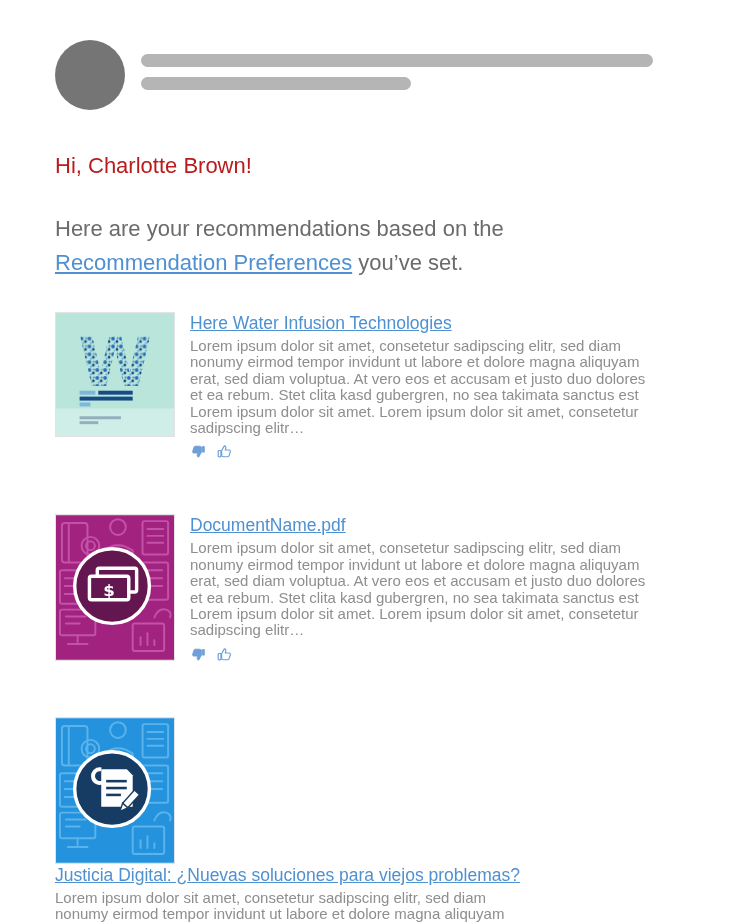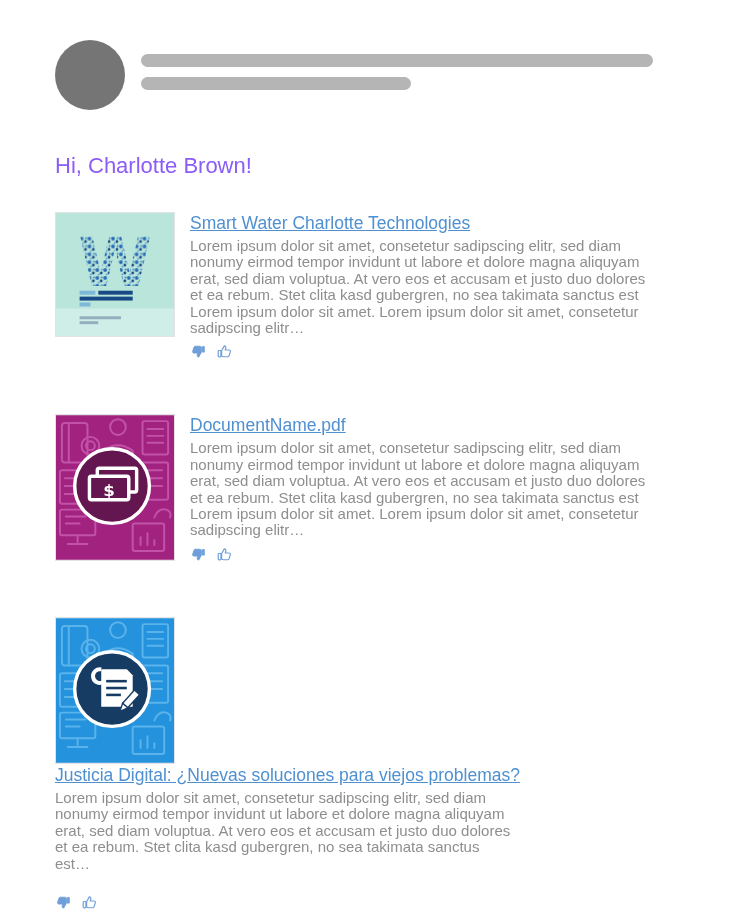--- a/index.html
+++ b/index.html
@@ -15,21 +15,21 @@
   .header { display: flex; margin: 40px 0 0 55px; }
   .avatar { width: 70px; height: 70px; border-radius: 50%; background: #757575; flex-shrink: 0; }
   .hbars { margin-left: 16px; padding-top: 14px; }
   .hbar { height: 13px; border-radius: 7px; background: #b5b5b5; }
   .hbar-long { width: 512px; }
   .hbar-short { width: 270px; margin-top: 10px; }
 
   
   .greeting {
     margin: 42px 0 0 55px;
-    font-size: 22px; line-height: 28px; color: #8b5cf6;
+    font-size: 22px; line-height: 28px; color: #b91c1c;
   }
   .intro {
     margin: 32px 55px 0 55px; width: 585px;
     font-size: 22px; line-height: 34px; color: #6b6b6b;
   }
   a.link, a.title {
     color: #4f90d1; text-decoration: underline; cursor: pointer;
   }
 
   
@@ -99,20 +99,21 @@
   <div class="header">
     <div class="avatar"></div>
     <div class="hbars">
       <div class="hbar hbar-long"></div>
       <div class="hbar hbar-short"></div>
     </div>
   </div>
 
   <p class="greeting">Hi, Charlotte Brown!</p>
 
+  <p class="intro"><span>Here are your recommendations based on the </span><a href="#" class="link">Recommendation Preferences</a><span> you’ve set.</span></p>
 
   <div class="cards">
 
     <div class="card">
       <div class="thumb thumb-sm">
         <svg viewBox="0 0 120 125" width="118" height="123">
           <rect width="120" height="125" fill="#b9e5da"></rect>
           <rect y="97" width="120" height="28" fill="#cfeee8"></rect>
           <defs>
             <pattern id="wdots" width="8" height="8" patternUnits="userSpaceOnUse">
@@ -125,21 +126,21 @@
           <text x="60" y="74" text-anchor="middle" font-family="DejaVu Sans, sans-serif" font-size="68" font-weight="bold" fill="url(#wdots)">W</text>
           <rect x="24" y="79" width="16" height="4" fill="#7fb7d8"></rect>
           <rect x="43" y="79" width="35" height="4" fill="#184a85"></rect>
           <rect x="24" y="85" width="54" height="4" fill="#184a85"></rect>
           <rect x="24" y="91" width="11" height="4" fill="#7fb7d8"></rect>
           <rect x="24" y="105" width="42" height="3" fill="#93aebc"></rect>
           <rect x="24" y="110" width="19" height="3" fill="#93aebc"></rect>
         </svg>
       </div>
       <div class="content content-sm">
-        <a href="#" class="title">Smart Water Charlotte Technologies</a>
+        <a href="#" class="title">Here Water Infusion Technologies</a>
         <p class="desc">Lorem ipsum dolor sit amet, consetetur sadipscing elitr, sed diam nonumy eirmod tempor invidunt ut labore et dolore magna aliquyam erat, sed diam voluptua. At vero eos et accusam et justo duo dolores et ea rebum. Stet clita kasd gubergren, no sea takimata sanctus est Lorem ipsum dolor sit amet. Lorem ipsum dolor sit amet, consetetur sadipscing elitr…</p>
         <div class="feedback">
           <span class="thumb-btn">
             <svg viewBox="0 0 20 20" width="17" height="17">
               <g transform="rotate(180 10 10)">
                 <path d="M6.6 9.2 L9.8 3.4 c1.6 0.2 2 1.5 1.7 2.9 L10.9 8.2 h4.6 c1 0 1.7 1 1.4 1.9 l-1.6 5 c-0.2 0.7 -0.8 1.1 -1.5 1.1 H9 c-0.9 0 -1.7 -0.3 -2.4 -0.8 Z" fill="currentColor" stroke="currentColor" stroke-width="1.1" stroke-linejoin="round"></path>
                 <rect x="2.6" y="8.8" width="3.2" height="7.6" rx="1" fill="currentColor"></rect>
               </g>
             </svg>
           </span>

